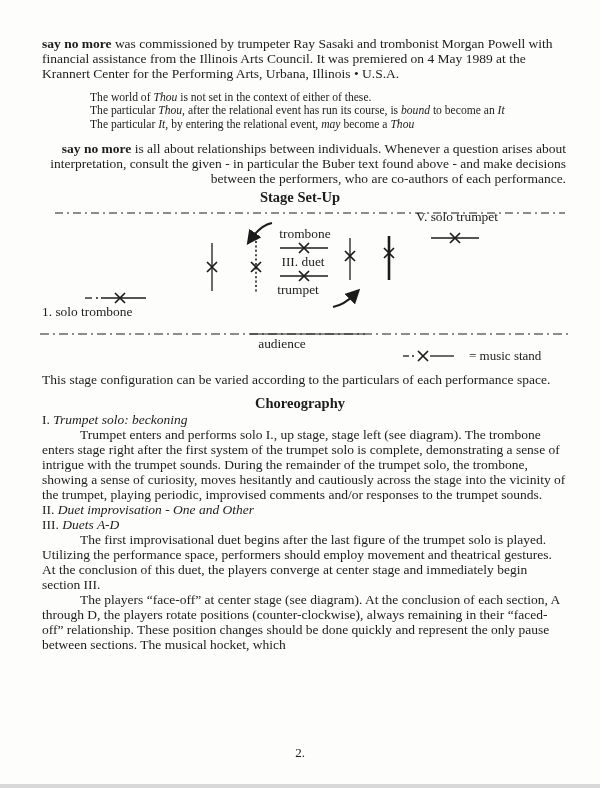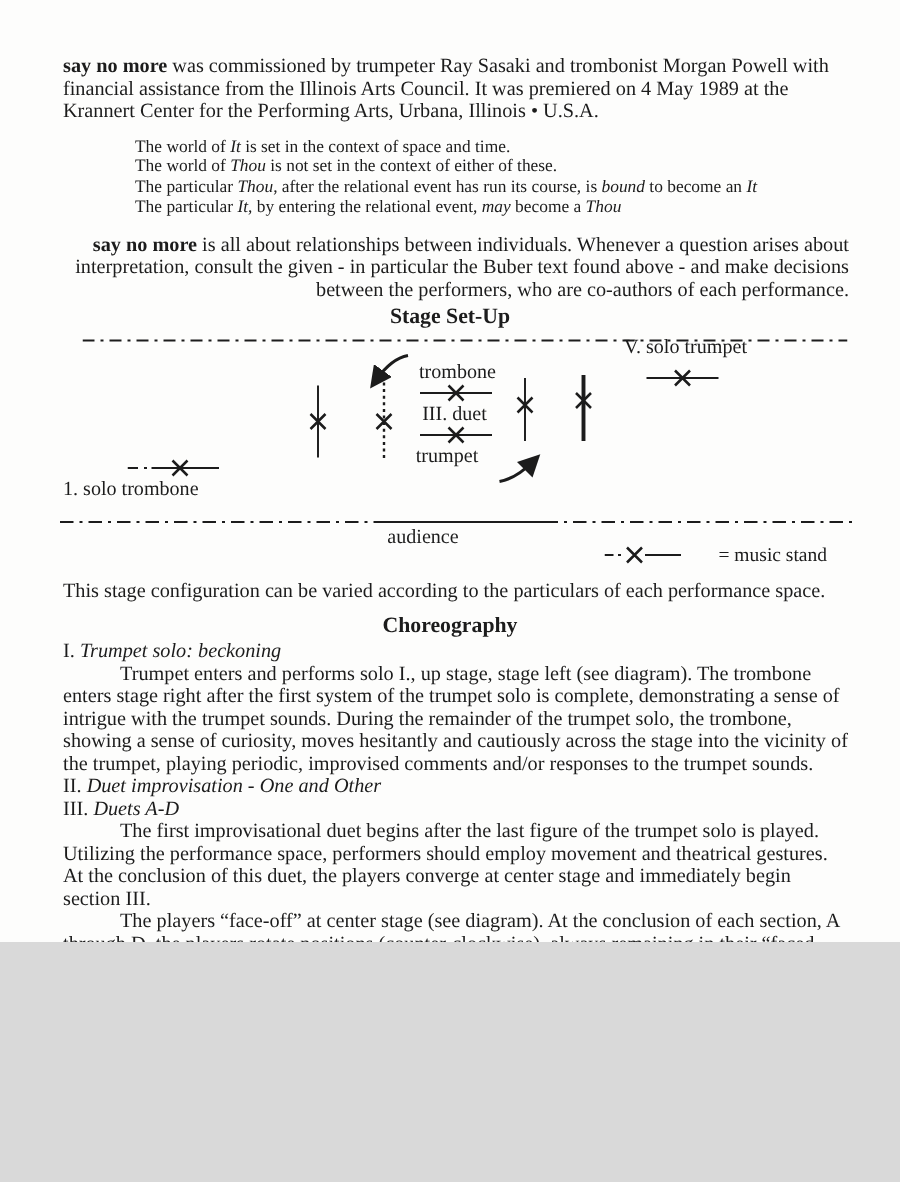--- a/index.html
+++ b/index.html
@@ -1,18 +1,18 @@
 <!DOCTYPE html>
 <html><head>
 <meta charset="utf-8">
 <style>
   html,body{margin:0;padding:0;background:#d9d9d9;}
   .page{
     position:relative;
-    width:600px;height:628px;
+    width:600px;height:784px;
     background:#fdfdfc;
     font-family:"Liberation Serif","DejaVu Serif",serif;
     color:#1c1c1c;
     overflow:hidden;
     margin:0 auto;
   }
   .tx{margin:0 34px 0 42px;font-size:13.5px;line-height:15px;text-align:left;}
   .bd{font-weight:bold;}
   .it{font-style:italic;}
   .p-intro{padding-top:36px;}
@@ -26,21 +26,21 @@
   .dg-abs{position:absolute;}
   .dg-label{font-size:13.4px;line-height:14px;white-space:nowrap;}
   .ctr{text-align:center;}
   svg.stand line, svg.stand path{stroke:#1c1c1c;fill:none;}
   svg.stand line{stroke-width:1.3;}
   svg.stand path{stroke-width:1.7;}
   svg.stand.dot line{stroke-dasharray:2 2.4;stroke-width:1.6;}
   svg.stand.thick line{stroke-width:2.6;}
   svg.arrow path{stroke:#1c1c1c;stroke-width:2.1;fill:none;}
   svg.dashline line{stroke:#1c1c1c;stroke-width:1.2;}
-  .legend{display:flex;align-items:center;gap:24px;justify-content:space-between;}
+  .legend{display:flex;align-items:center;gap:14px;justify-content:space-between;}
   .legend-txt{font-size:13px;}
   .caption{margin-top:6px;}
   .sec-title{margin-top:0;font-size:13.5px;line-height:15px;}
   .sec-body{text-indent:38px;}
   .page-number{position:absolute;left:0;right:0;top:745px;text-align:center;font-size:13px;}
 </style>
 </head>
 <body>
 
 <svg width="0" height="0" style="position:absolute">
@@ -49,21 +49,20 @@
       <path d="M0,0 L7,3.5 L0,7 z" fill="#1c1c1c"></path>
     </marker>
   </defs>
 </svg>
 
 <div class="page">
 
   <p class="tx p-intro"><span class="bd">say no more</span><span> was commissioned by trumpeter Ray Sasaki and trombonist Morgan Powell with financial assistance from the Illinois Arts Council. It was premiered on 4 May 1989 at the Krannert Center for the Performing Arts, Urbana, Illinois • U.S.A.</span></p>
 
   <div class="quote">
-    <div><span>The world of </span><span class="it">It</span><span> is set in the context of space and time.</span></div>
     <div><span>The world of </span><span class="it">Thou</span><span> is not set in the context of either of these.</span></div>
     <div><span>The particular </span><span class="it">Thou</span><span>, after the relational event has run its course, is </span><span class="it">bound</span><span> to become an </span><span class="it">It</span></div>
     <div><span>The particular </span><span class="it">It</span><span>, by entering the relational event, </span><span class="it">may</span><span> become a </span><span class="it">Thou</span></div>
   </div>
 
   <p class="tx p-relationships"><span class="bd">say no more</span><span> is all about relationships between individuals. Whenever a question arises about interpretation, consult the given - in particular the Buber text found above - and make decisions between the performers, who are co-authors of each performance.</span></p>
 
   <h2 class="heading">Stage Set-Up</h2>
 
   <div class="diagram">

